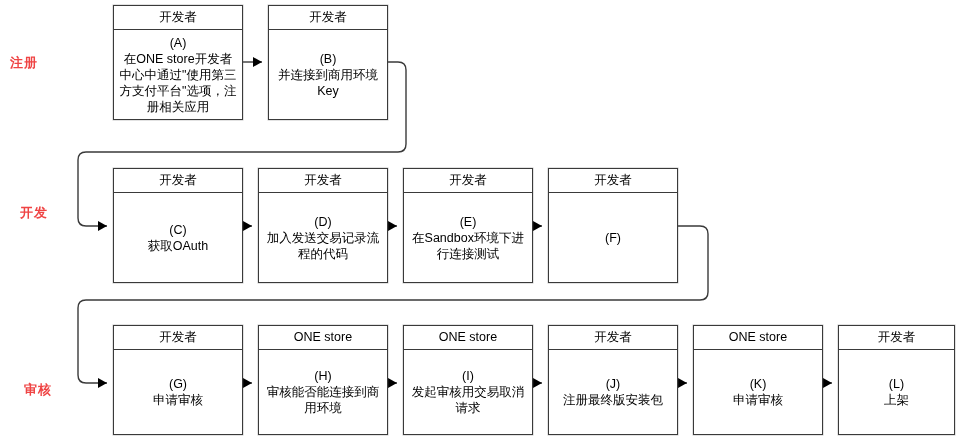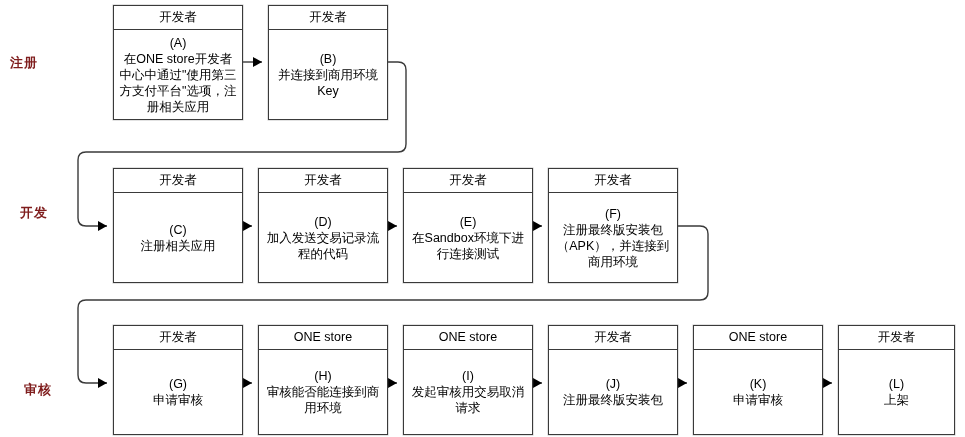--- a/index.html
+++ b/index.html
@@ -17,21 +17,21 @@
     height: 437px;
     background: #ffffff;
     overflow: hidden;
   }
 
   
   .lane-label {
     position: absolute;
     font-size: 13px;
     font-weight: bold;
-    color: #7f1d1d;
+    color: #ef4444;
     letter-spacing: 1px;
     white-space: nowrap;
     line-height: 1;
   }
 
   
   .node {
     position: absolute;
     box-sizing: border-box;
     border: 1.5px solid #3a3a3a;
@@ -135,42 +135,42 @@
   <div class="node" style="left:268px; top:5px; width:120px; height:115px;">
     <div class="node-header">开发者</div>
     <div class="node-body">
       <div class="node-text"><span>(B)</span><br><span>并连接到商用环境 Key</span></div>
     </div>
   </div>
 
   <div class="node" style="left:113px; top:168px; width:130px; height:115px;">
     <div class="node-header">开发者</div>
     <div class="node-body">
-      <div class="node-text"><span>(C)</span><br><span>注册相关应用</span></div>
+      <div class="node-text"><span>(C)</span><br><span>获取OAuth</span></div>
     </div>
   </div>
 
   <div class="node" style="left:258px; top:168px; width:130px; height:115px;">
     <div class="node-header">开发者</div>
     <div class="node-body">
       <div class="node-text"><span>(D)</span><br><span>加入发送交易记录流程的代码</span></div>
     </div>
   </div>
 
   <div class="node" style="left:403px; top:168px; width:130px; height:115px;">
     <div class="node-header">开发者</div>
     <div class="node-body">
       <div class="node-text"><span>(E)</span><br><span>在Sandbox环境下进行连接测试</span></div>
     </div>
   </div>
 
   <div class="node" style="left:548px; top:168px; width:130px; height:115px;">
     <div class="node-header">开发者</div>
     <div class="node-body">
-      <div class="node-text"><span>(F)</span><br><span>注册最终版安装包（APK），并连接到商用环境</span></div>
+      <div class="node-text"><span>(F)</span><br></div>
     </div>
   </div>
 
   <div class="node" style="left:113px; top:325px; width:130px; height:110px;">
     <div class="node-header">开发者</div>
     <div class="node-body">
       <div class="node-text"><span>(G)</span><br><span>申请审核</span></div>
     </div>
   </div>
 

